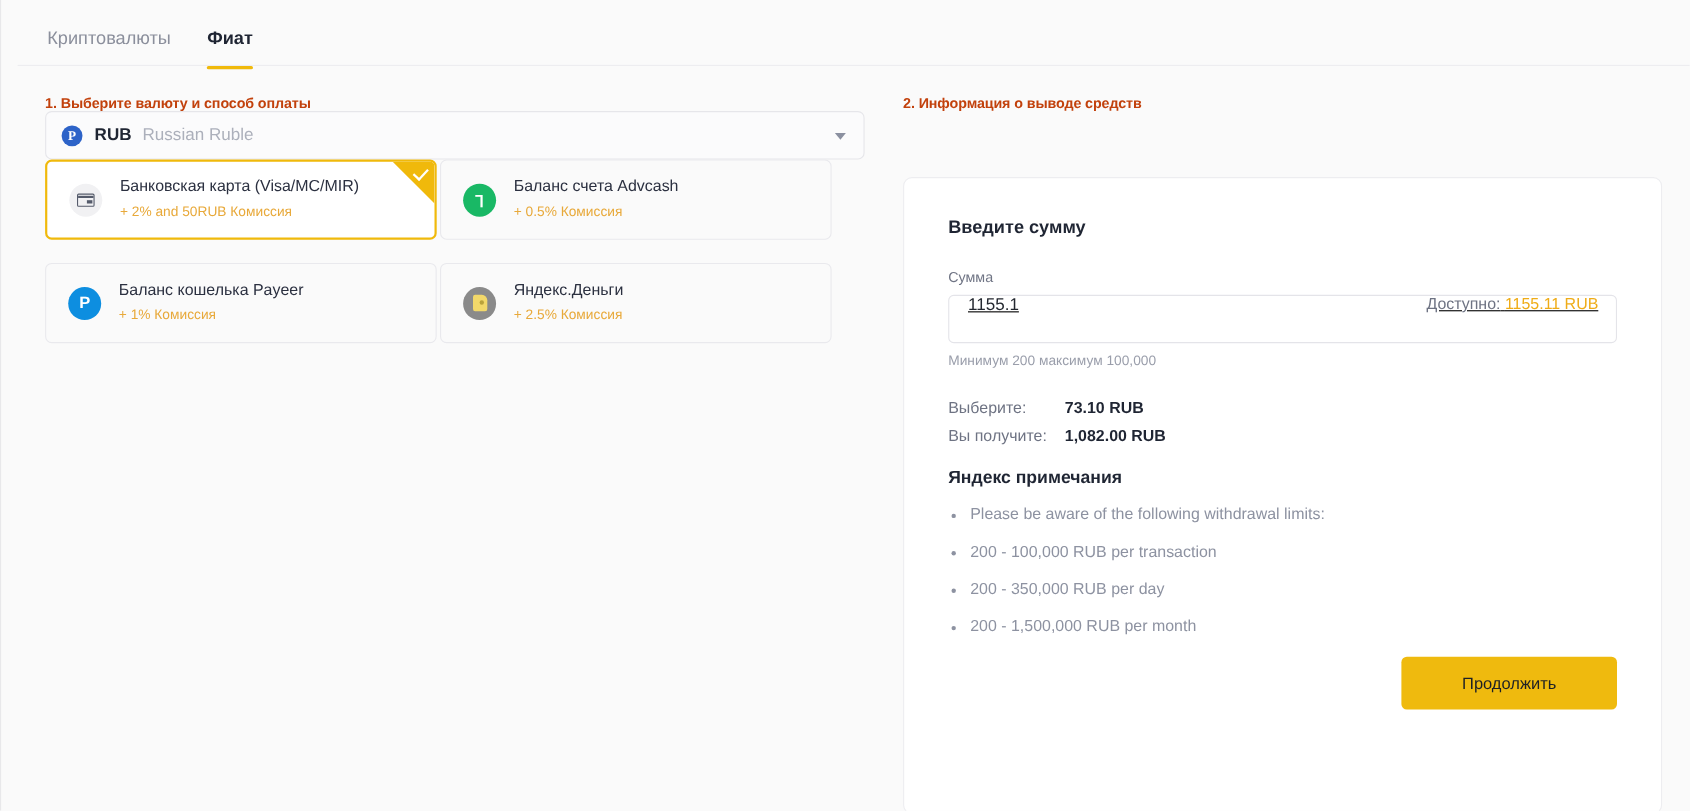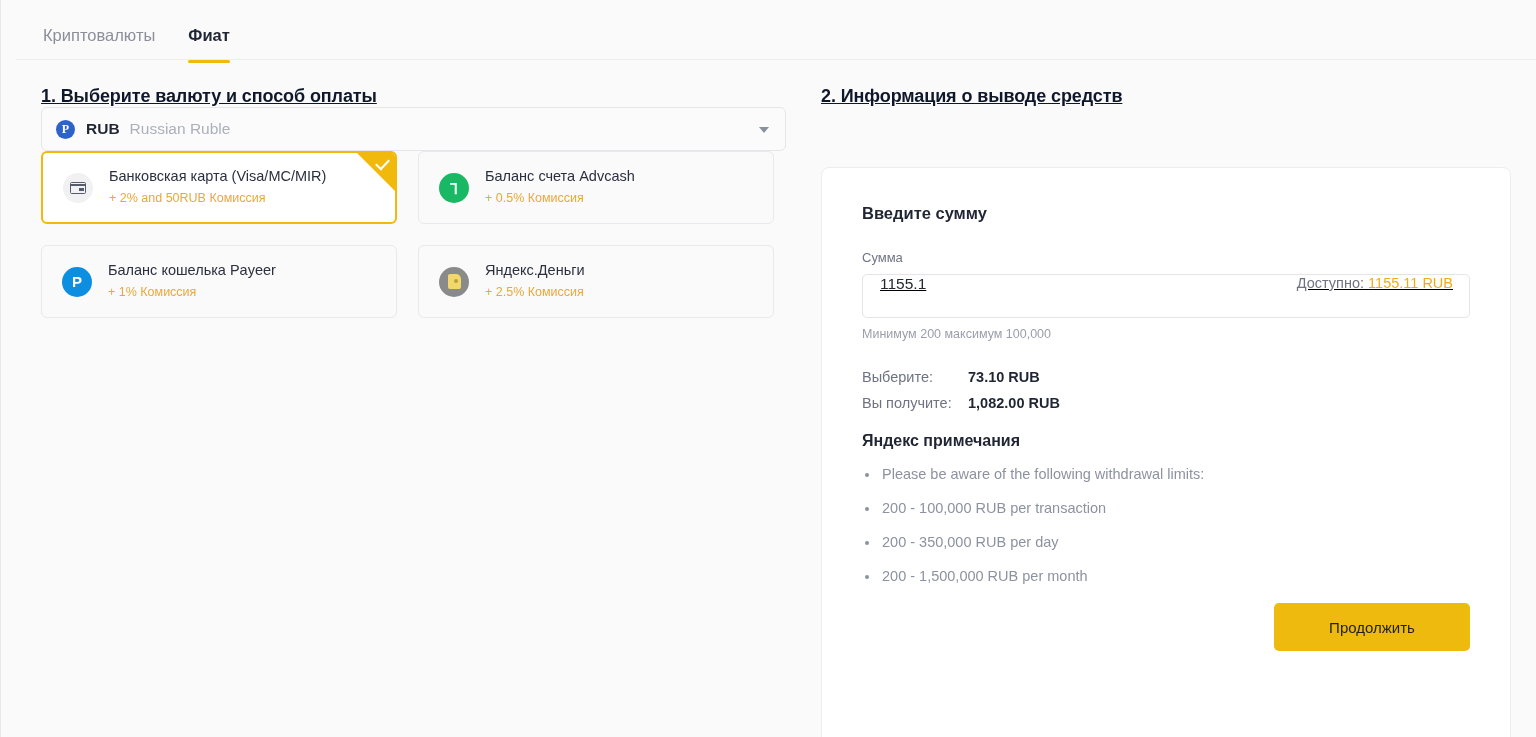--- a/index.html
+++ b/index.html
@@ -39,23 +39,22 @@
     content: ""; position: absolute;
     left: 0; right: 0; bottom: -1px; height: 3px;
     background: #f0b90b; border-radius: 2px;
   }
 
   
   .col-left  { position: absolute; left: 40px;  top: 86px; width: 745px; }
   .col-right { position: absolute; left: 820px; top: 86px; width: 690px; }
 
   .step-title {
-    font-size: 18px; font-weight: bold; color: #0f172a;
+    font-size: 13px; font-weight: bold; color: #c2410c;
     letter-spacing: -0.1px;
-    text-decoration: underline;
   }
 
   
   .field-label {
     font-size: 13.5px; color: #707585;
     margin-top: 39px; margin-bottom: 9px;
   }
   .select {
     position: relative;
     width: 745px; height: 44px;
@@ -105,21 +104,21 @@
     width: 0; height: 0;
     border-top: 4px solid transparent;
     border-bottom: 4px solid transparent;
     border-right: 5px solid #f5bc1c;
   }
 
   
   .methods {
     display: grid;
     grid-template-columns: 356px 356px;
-    gap: 21px 21px;
+    gap: 21px 3px;
   }
   .method {
     position: relative;
     height: 73px;
     background: #fafafa;
     border: 1px solid #e9e9ed;
     border-radius: 6px;
     display: flex; align-items: center;
     padding-left: 20px;
     cursor: pointer;

